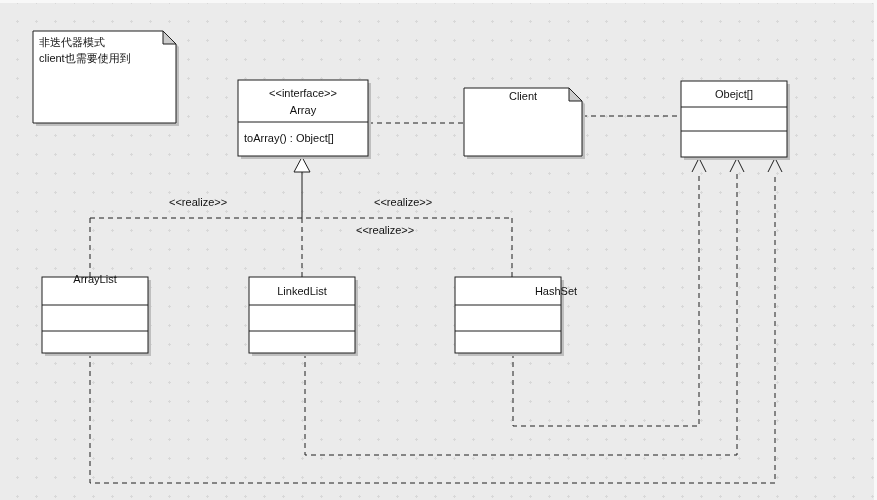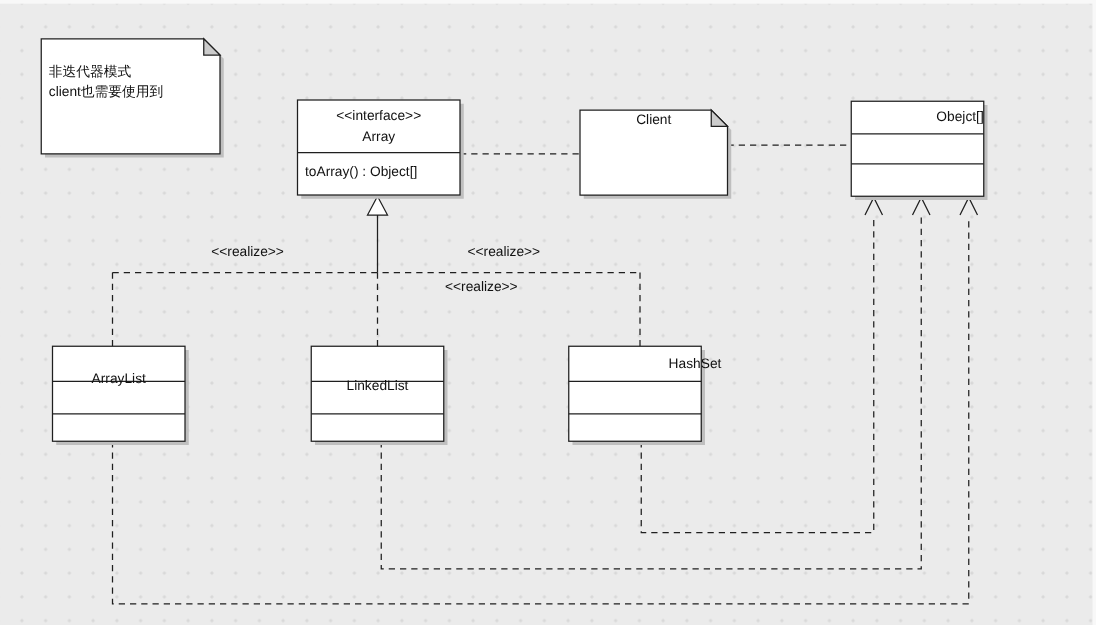--- a/index.html
+++ b/index.html
@@ -15,29 +15,29 @@
     background-size:19px 19px;
     background-position:8px 12px;
     overflow:hidden;
   }
   .edge-strip{position:absolute;background:#f8f8f8;z-index:0;}
   .edge-top{top:0;left:0;width:877px;height:3px;}
   .edge-right{top:0;right:0;width:3px;height:500px;}
   svg.layer{position:absolute;left:0;top:0;z-index:1;}
   .txt{position:absolute;z-index:2;color:#111111;font-size:11px;line-height:14px;white-space:nowrap;}
   .ctr{text-align:center;}
-  .note-text{left:39px;top:35px;width:134px;margin-top:16px;}
+  .note-text{left:39px;top:35px;width:134px;}
   .note-text span{display:block;height:15.5px;}
   .iface-stereo{left:238px;top:86px;width:130px;}
   .iface-name{left:238px;top:103px;width:130px;}
   .iface-method{left:244px;top:131px;}
   .client-label{left:464px;top:89px;width:118px;}
-  .object-label{left:681px;top:87px;width:106px;text-align:right;}
-  .cls-arraylist{left:42px;top:296px;width:106px;}
-  .cls-linkedlist{left:249px;top:284px;width:106px;margin-top:18px;}
+  .object-label{left:681px;top:87px;width:106px;}
+  .cls-arraylist{left:42px;top:272px;width:106px;}
+  .cls-linkedlist{left:249px;top:284px;width:106px;}
   .cls-hashset{left:455px;top:284px;width:106px;margin-left:48px;}
   .realize-1{left:169px;top:195px;}
   .realize-2{left:374px;top:195px;}
   .realize-3{left:356px;top:223px;}
 </style>
 </head>
 <body>
 
 <div class="canvas">
   <div class="edge-strip edge-top"></div>

